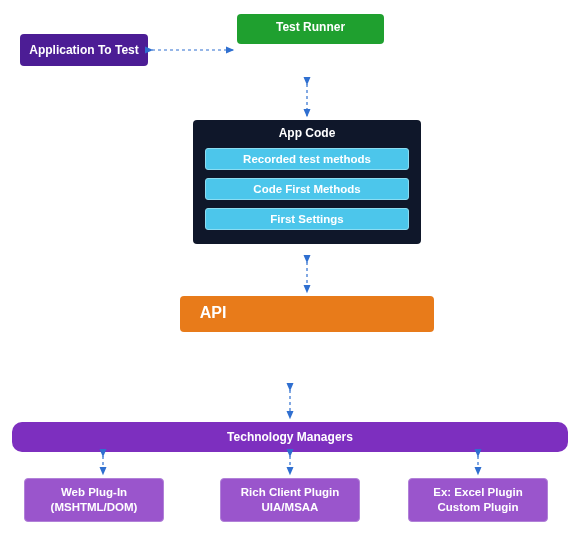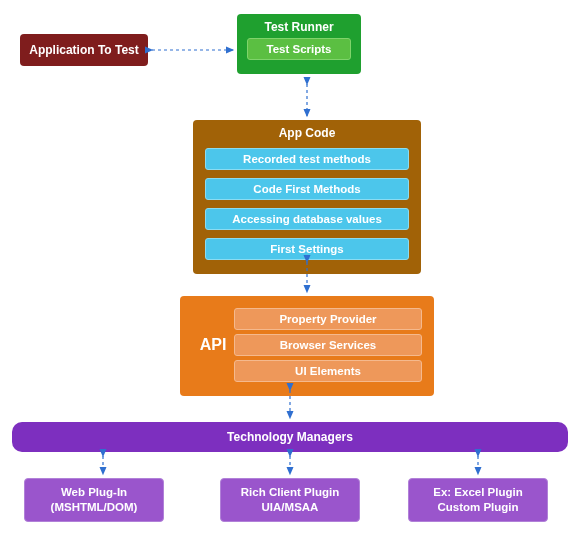--- a/index.html
+++ b/index.html
@@ -20,34 +20,34 @@
   }
   .inner {
     border-radius: 3px;
     padding: 4px 8px;
     margin: 4px 0;
     font-size: 11.5px;
     font-weight: 600;
   }
   
   .runner {
-    left: 237px; top: 14px; width: 124px;
+    left: 237px; top: 14px; width: 147px;
     background: #1fa02f;
     padding: 6px 10px 10px 10px;
   }
   .runner .inner { background: #5bbf42; border: 1px solid #7fd46b; }
   
   .app-to-test {
     left: 20px; top: 34px; width: 128px; height: 32px;
-    background: #7f1d1d; line-height: 32px;
+    background: #4c1d95; line-height: 32px;
   }
   
   .appcode {
     left: 193px; top: 120px; width: 228px;
-    background: #a16207;
+    background: #0f172a;
     padding: 6px 12px 10px 12px;
   }
   .appcode .inner { background: #4cc6eb; border: 1px solid #8adcf2; margin-top: 8px; }
   
   .api {
     left: 180px; top: 296px; width: 254px;
     background: #e87b1a;
     padding: 8px 12px 10px 12px;
     display: flex;
   }
@@ -74,42 +74,35 @@
   .p2 { left: 220px; }
   .p3 { left: 408px; }
   
   svg.arrows { position:absolute; left:0; top:0; width:580px; height:537px; pointer-events:none; }
 </style>
 </head>
 <body>
 
 <div class="box runner">
   <div>Test Runner</div>
-  <div class="inner">Test Scripts</div>
 </div>
 
 <div class="box app-to-test">
   <span>Application To Test</span>
 </div>
 
 <div class="box appcode">
   <div>App Code</div>
   <div class="inner">Recorded test methods</div>
   <div class="inner">Code First Methods</div>
-  <div class="inner">Accessing database values</div>
   <div class="inner">First Settings</div>
 </div>
 
 <div class="box api">
   <div class="api-label">API</div>
-  <div class="api-col">
-    <div class="inner">Property Provider</div>
-    <div class="inner">Browser Services</div>
-    <div class="inner">UI Elements</div>
-  </div>
 </div>
 
 <div class="box tech">
   <span>Technology Managers</span>
 </div>
 
 <div class="box plugin p1">
   <div>Web Plug-In</div>
   <div>(MSHTML/DOM)</div>
 </div>

